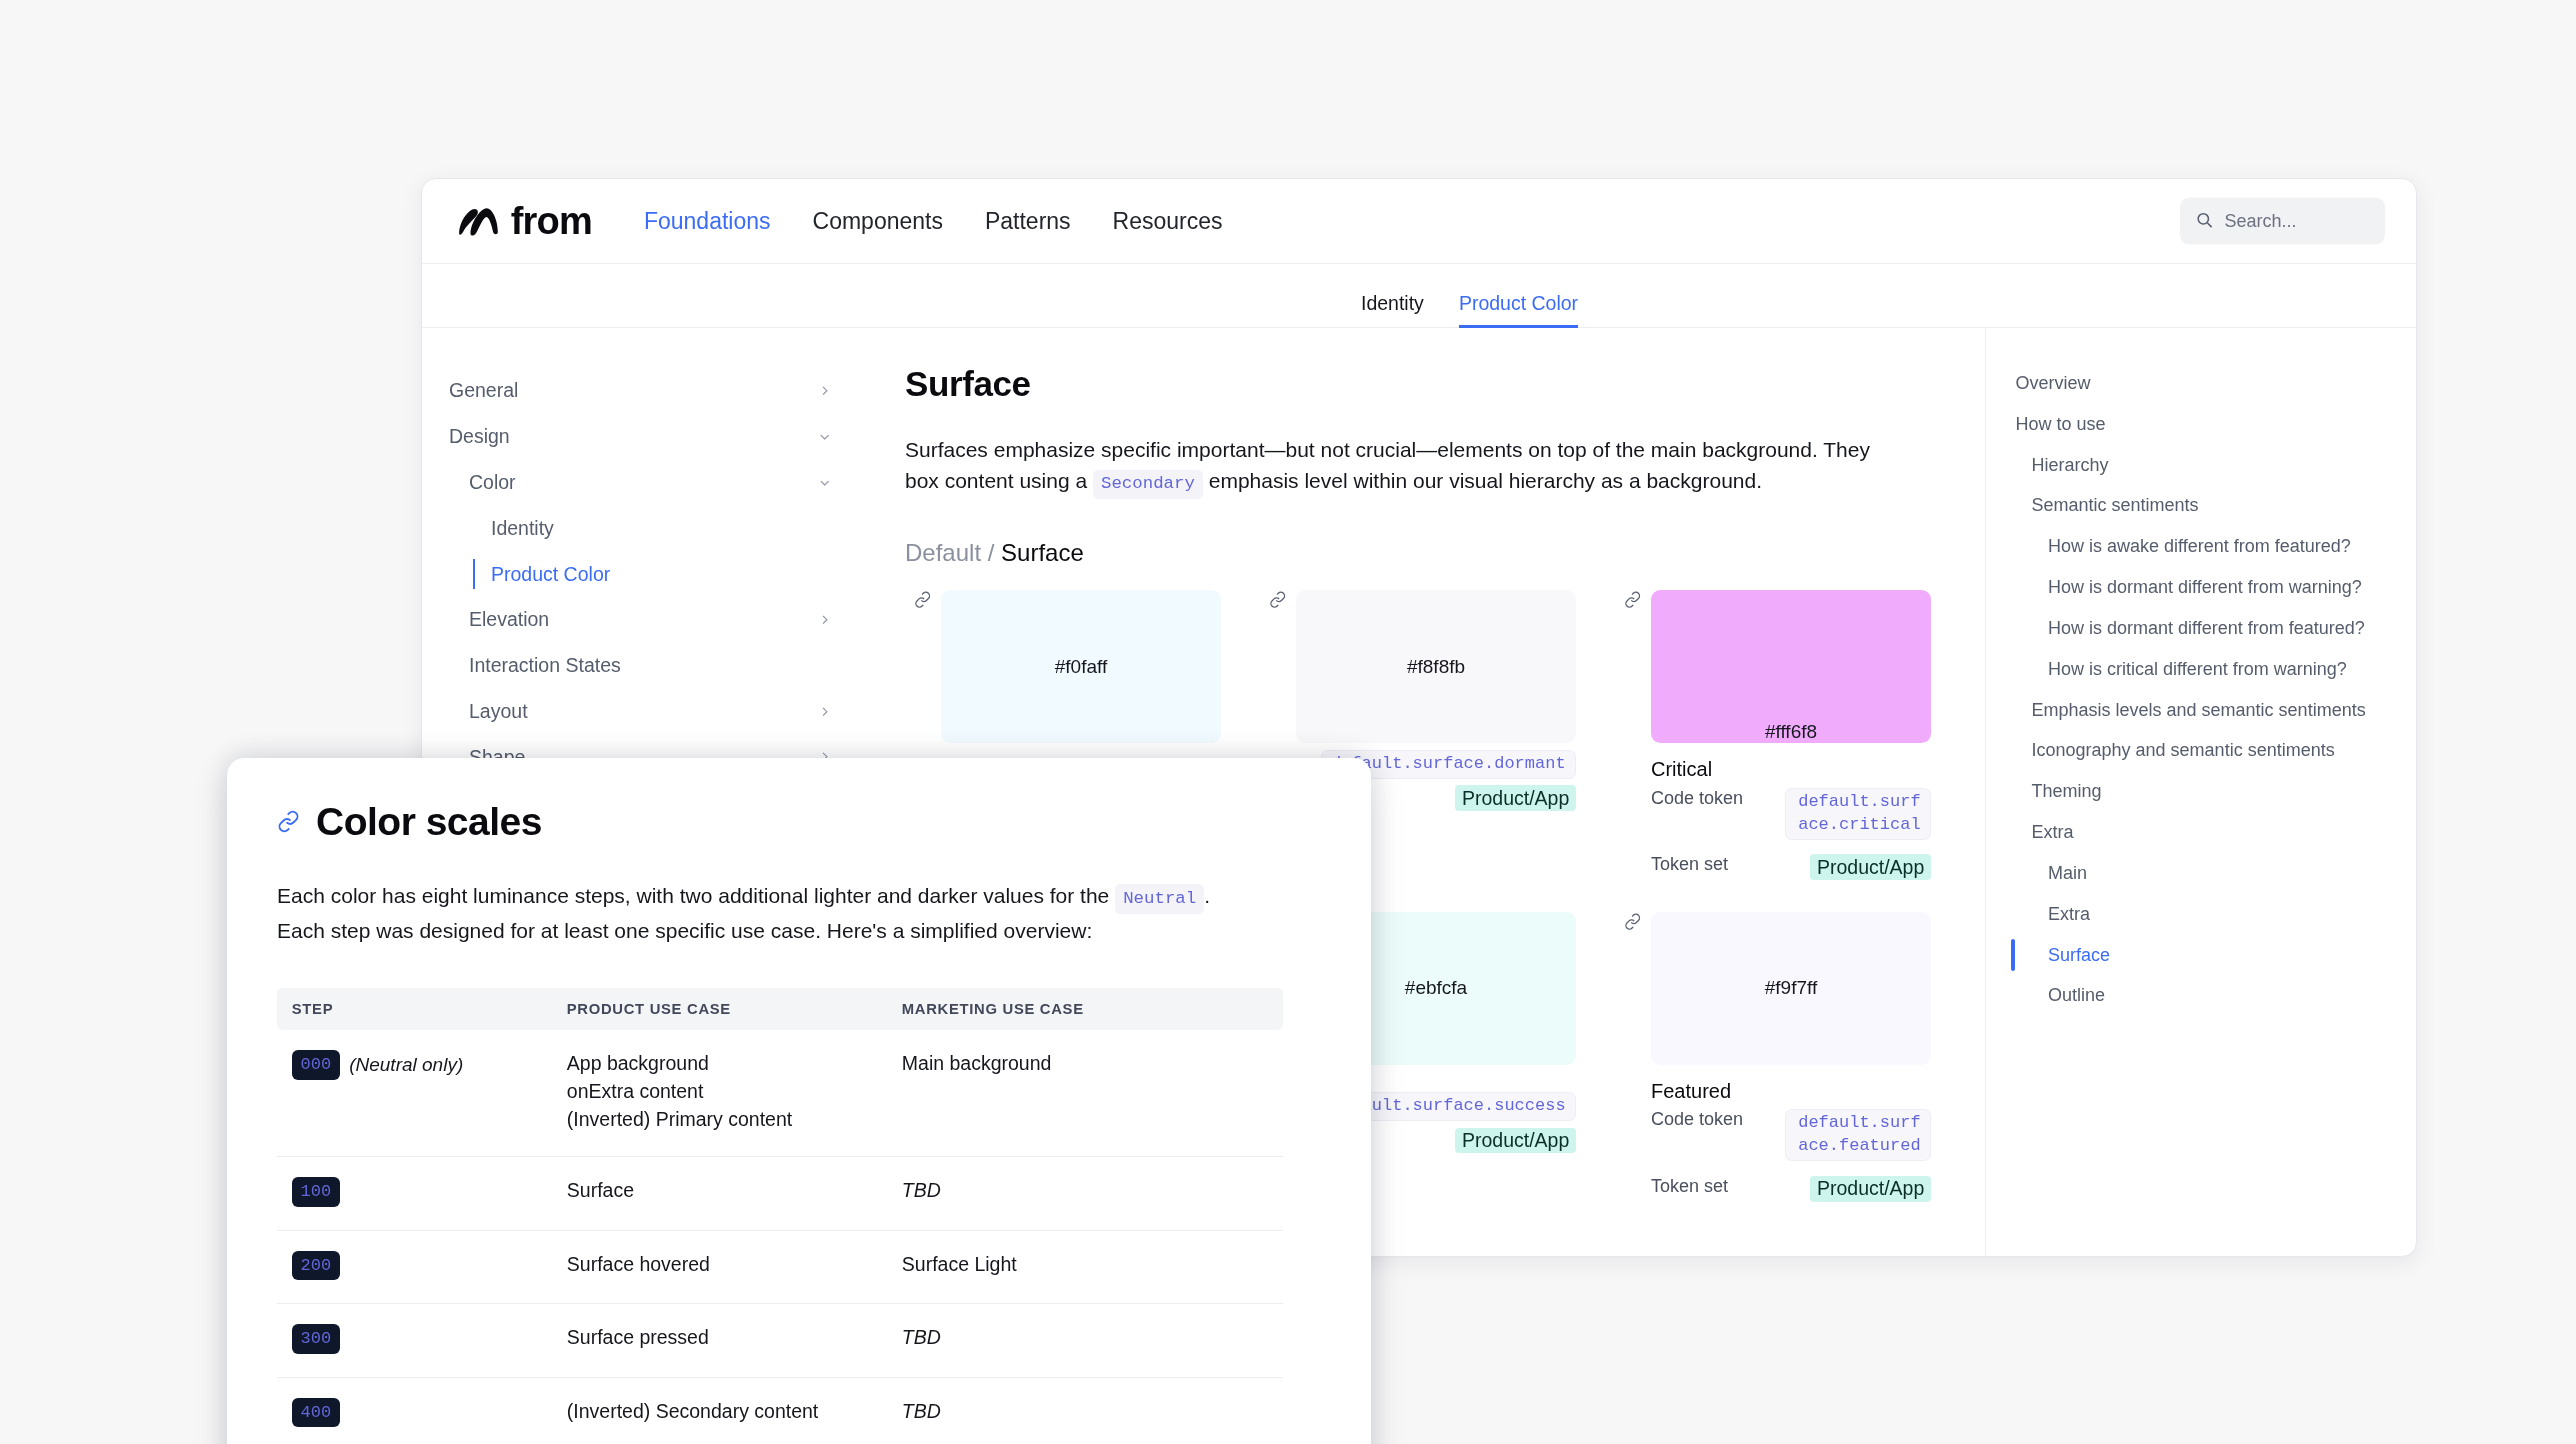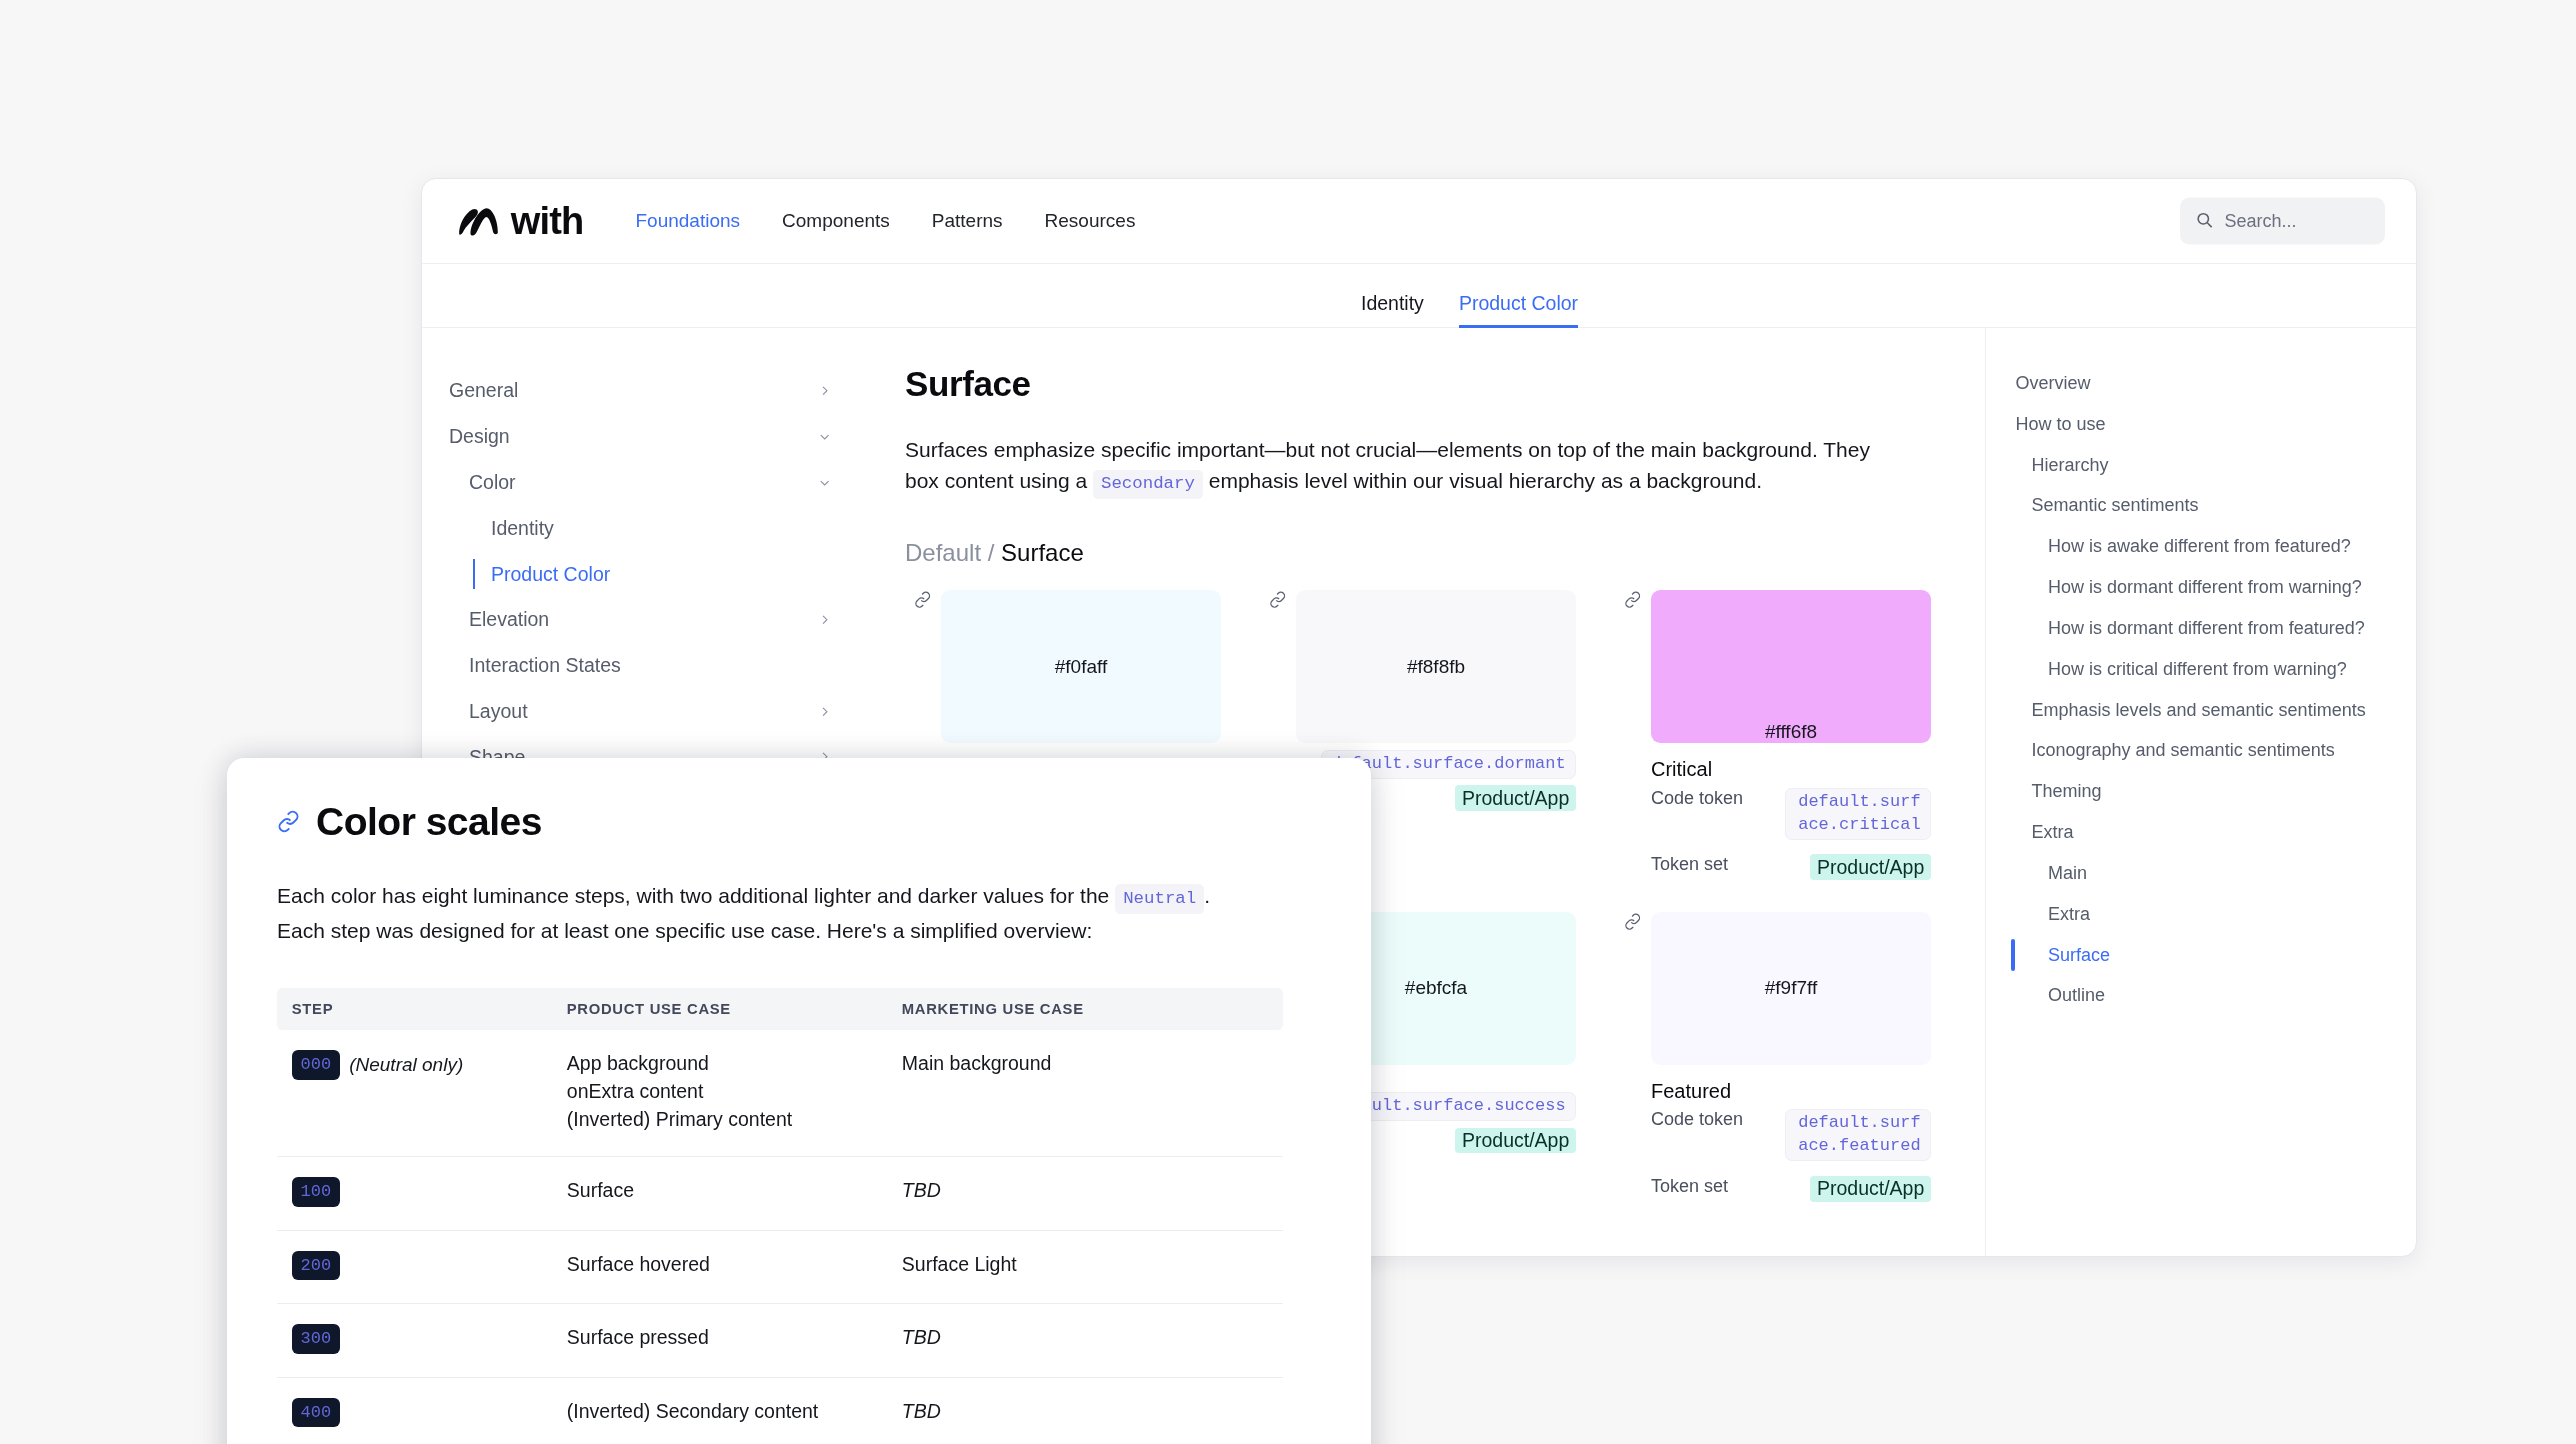--- a/index.html
+++ b/index.html
@@ -30,21 +30,21 @@
     display: flex; align-items: center;
   }
   #brand { display: flex; align-items: center; margin-left: 35px; gap: 10.7px; }
   #brand svg { display: block; }
   #brand-name {
     font-size: 38px; font-weight: 700; color: #0b0b0f;
     letter-spacing: -0.8px; line-height: 1;
   }
   #primary-nav { display: flex; align-items: center; gap: 42px; margin-left: 52px; }
   .nav-link {
-    font-size: 19px; color: #23252c; cursor: pointer; white-space: nowrap;
+    font-size: 23px; color: #23252c; cursor: pointer; white-space: nowrap;
   }
   .nav-link.active { color: #3b6cf5; }
 
   #search-box {
     position: absolute; right: 31px; top: 50%; transform: translateY(-50%);
     width: 205px; height: 47px; background: #f1f2f4;
     border-radius: 9.4px; display: flex; align-items: center; padding: 0 14.8px; gap: 10.7px;
   }
   #search-placeholder { font-size: 18px; color: #6c7080; }
 
@@ -183,21 +183,21 @@
 <div id="app-window">
 
   <div id="topnav">
     <div id="brand">
       <span>
         <svg width="43" height="32" viewBox="0 0 64 48" fill="none">
           <path d="M3 43 C3 24, 18 6, 26 6 C31 6, 33 11, 29 16 C24 22, 12 33, 9 40 C7 44, 3 46, 3 43Z" fill="#0b0b0f"></path>
           <path d="M20 43 C20 27, 35 5, 44 5 C53 5, 61 23, 61 41 C61 45, 55 45, 54 41 C52 31, 48 18, 44 18 C41 18, 38 24, 34 31 C31 37, 29 42, 27 44 C24 47, 20 46, 20 43Z" fill="#0b0b0f"></path>
         </svg>
       </span>
-      <span id="brand-name">with</span>
+      <span id="brand-name">from</span>
     </div>
 
     <div id="primary-nav">
       <span class="nav-link active">Foundations</span>
       <span class="nav-link">Components</span>
       <span class="nav-link">Patterns</span>
       <span class="nav-link">Resources</span>
     </div>
 
     <div id="search-box">

